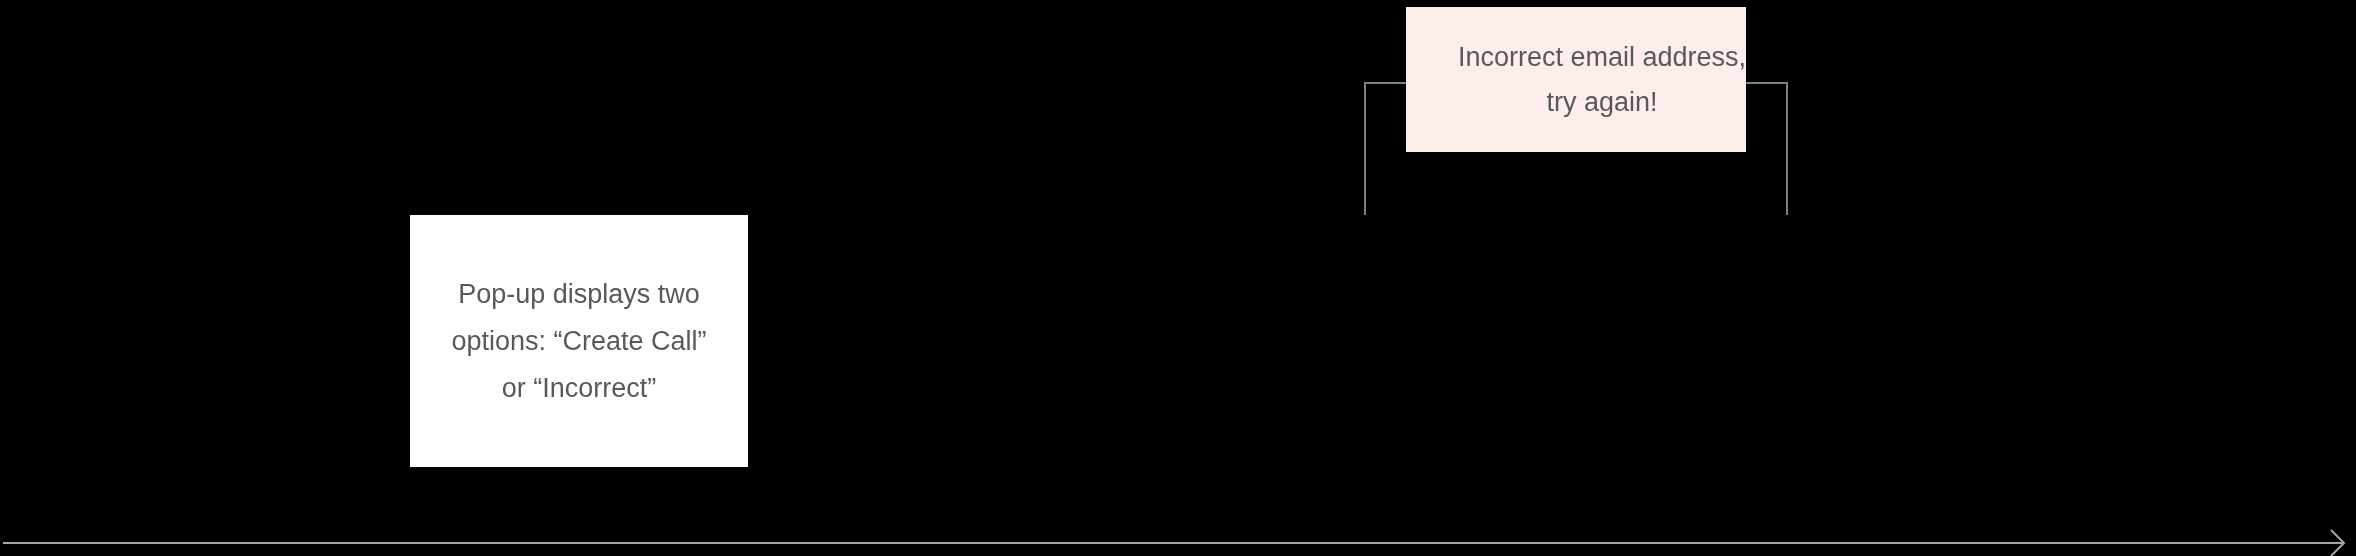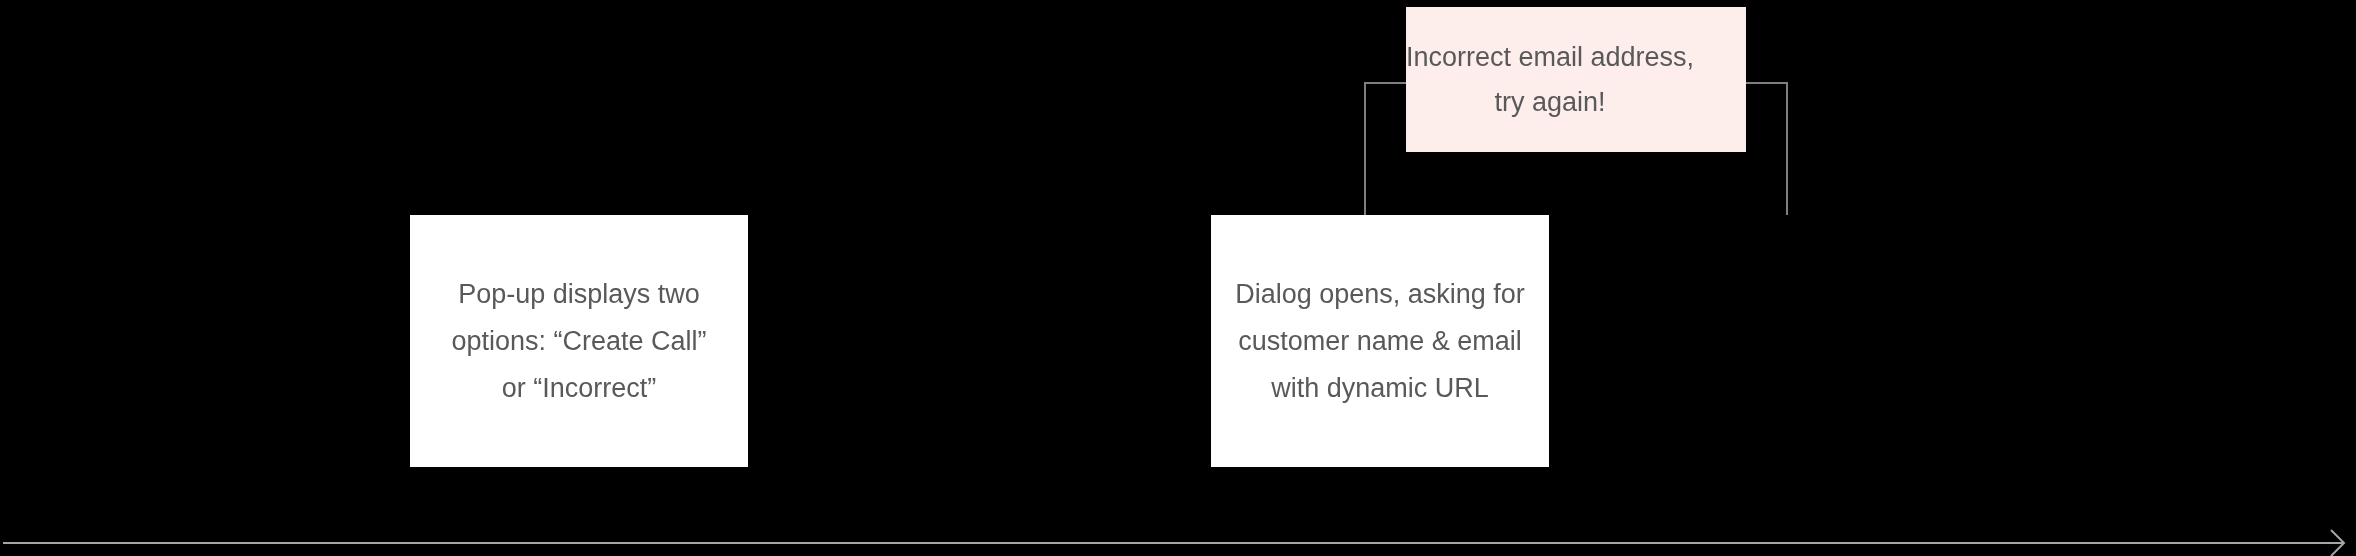--- a/index.html
+++ b/index.html
@@ -42,21 +42,21 @@
   }
   .error-note {
     position: absolute;
     left: 1406px;
     top: 7px;
     width: 340px;
     height: 145px;
     background: var(--note-bg);
     display: flex;
     align-items: center;
-    justify-content: flex-start;
+    justify-content: flex-end;
     text-align: center;
     color: var(--box-text);
     font-size: 27px;
     line-height: 45px;
     white-space: pre-line;
   }
 </style>
 </head>
 <body>
 
@@ -72,19 +72,14 @@
   <div class="error-note">
     <span>Incorrect email address,
 try again!</span>
   </div>
 
   <div class="step-box" style="left:410px">
     <span>Pop-up displays two
 options: “Create Call”
 or “Incorrect”</span>
   </div>
-  <div class="step-box" style="left:1211px">
-    <span>Dialog opens, asking for
-customer name &amp; email
-with dynamic URL</span>
-  </div>
 
 </div>
 
 </body></html>

